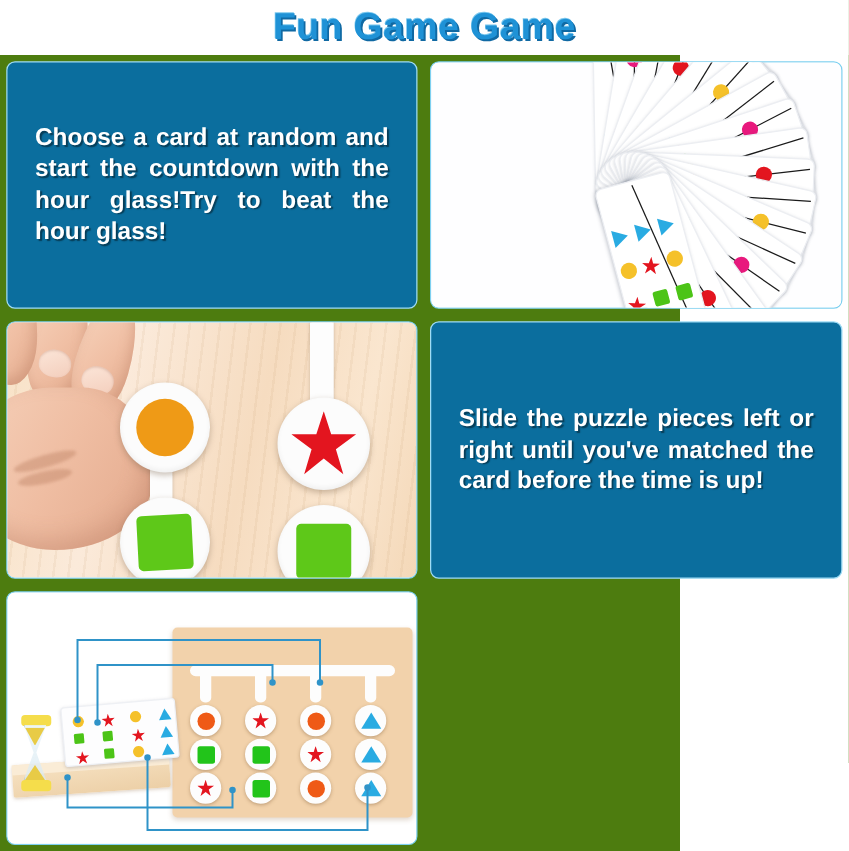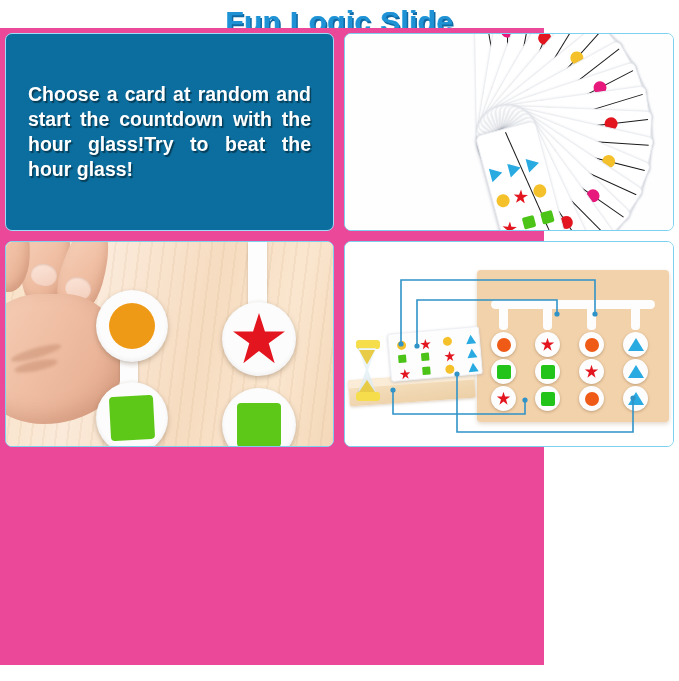--- a/index.html
+++ b/index.html
@@ -20,26 +20,26 @@
     font-size: 30px;
     font-weight: bold;
     color: #1f92d6;
     letter-spacing: 0.3px;
     text-shadow: 1.5px 1.5px 0 #1069a3, -0.5px -0.5px 0 #7cc8ee;
     font-family: "Liberation Sans", sans-serif;
   }
   
   .grid {
     position: absolute;
-    left: 0; top: 28px;
+    left: 0; top: 44px;
     width: 544px; height: 637px;
     display: grid;
     grid-template-columns: 339px 340px;
     grid-template-rows: 208px 216px 213px;
-    background: #ec4899;
+    background: #4d7c0f;
   }
   .cell {
     position: relative;
     overflow: hidden;
     padding: 5px;
   }
   .panel {
     position: relative;
     width: 100%; height: 100%;
     border-radius: 7px;
@@ -293,21 +293,21 @@
     border-left: 5px solid transparent; border-right: 5px solid transparent;
     border-bottom: 9px solid currentColor; }
 
   .conn { position: absolute; inset: 0; }
   .conn svg { display: block; }
 </style>
 </head>
 <body>
 
 <div class="title-bar">
-  <div class="title">Fun Logic Slide</div>
+  <div class="title">Fun Game Game</div>
 </div>
 
 <div class="grid">
 
   <div class="cell">
     <div class="panel text">
       <div class="blurb">Choose a card at random and start the countdown with the hour glass!Try to beat the hour glass!</div>
     </div>
   </div>
 
@@ -484,20 +484,25 @@
         <div class="puck" style="left:0px; top:66px; width:74px; height:74px;">
           <div class="glyph-star" style="width:54px;height:54px;background:#e3151f;"></div>
         </div>
         <div class="puck" style="left:0px; top:152px; width:74px; height:74px;">
           <div class="glyph-square" style="width:44px;height:44px;background:#5ec819;"></div>
         </div>
       </div>
     </div>
   </div>
 
+  <div class="cell">
+    <div class="panel text">
+      <div class="blurb">Slide the puzzle pieces left or right until you've matched the card before the time is up!</div>
+    </div>
+  </div>
 
 
   <div class="cell">
     <div class="panel photo">
       <div class="scene">
 
         <div class="board">
           <div class="track-bar"></div>
           <div class="track-stem" style="left:22px;"></div>
           <div class="track-stem" style="left:66px;"></div>

